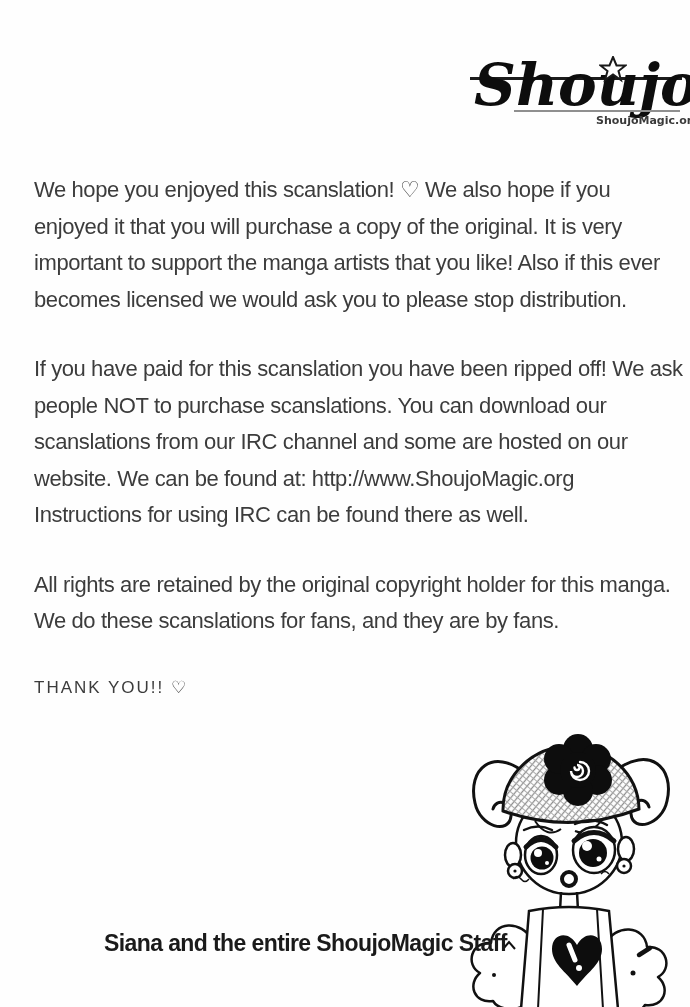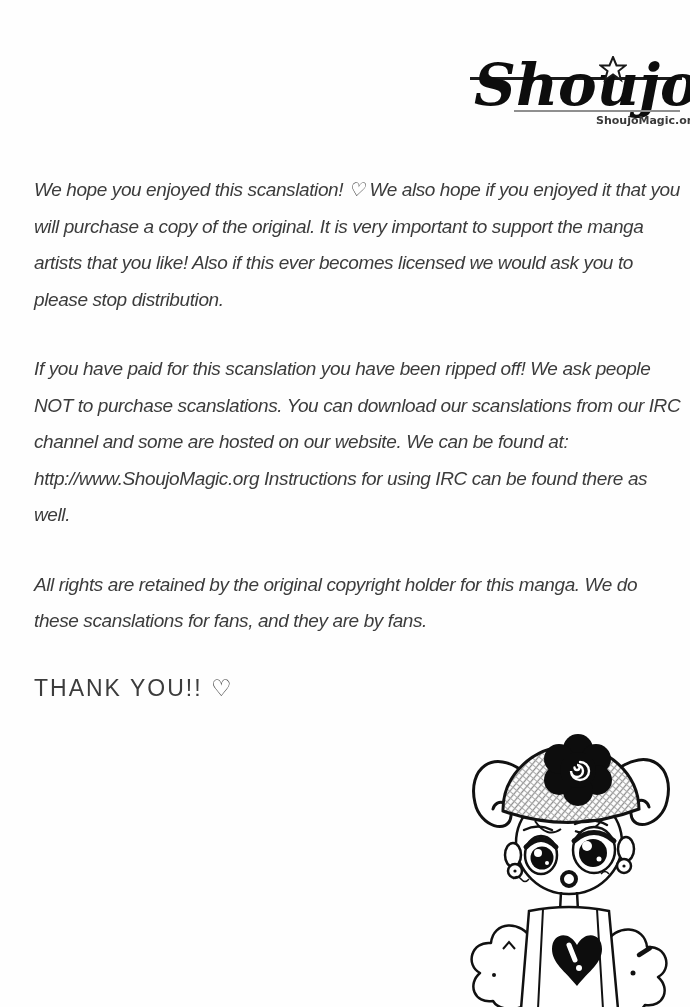--- a/index.html
+++ b/index.html
@@ -36,28 +36,27 @@
   }
 
   
   .content {
     position:absolute; left:0; top:0; width:690px;
     padding:172px 4px 0 34px;
     z-index:2;
   }
   .content p {
     width:652px;
-    font-size:19px; line-height:36.5px;
+    font-size:22px; line-height:36.5px;
     letter-spacing:-0.4px;
     color:#3c3c3c;
     margin:0 0 33px 0;
-    font-style:italic;
   }
   .thank-you {
-    font-size:23px; letter-spacing:2px; line-height:30px;
+    font-size:17px; letter-spacing:2px; line-height:30px;
     color:#3c3c3c; margin-top:3px;
   }
 
   
   .footer {
     position:absolute; left:104px; top:930px; z-index:3;
     font-size:23px; font-weight:bold; letter-spacing:-0.6px;
     color:#1a1a1a; white-space:nowrap;
   }
 
@@ -79,20 +78,21 @@
     <div class="logo-url">ShoujoMagic.org</div>
   </div>
 
   <div class="content">
     <p>We hope you enjoyed this scanslation! ♡  We also hope if you enjoyed it that you will purchase a copy of the original. It is very important to support the manga artists that you like! Also if this ever becomes licensed we would ask you to please stop distribution.</p>
     <p>If you have paid for this scanslation you have been ripped off! We ask people NOT to purchase scanslations. You can download our scanslations from our IRC channel and some are hosted on our website. We can be found at: http://www.ShoujoMagic.org Instructions for using IRC can be found there as well.</p>
     <p>All rights are retained by the original copyright holder for this manga. We do these scanslations for fans, and they are by fans.</p>
     <div class="thank-you">THANK YOU!! ♡</div>
   </div>
 
+  <div class="footer">Siana and the entire ShoujoMagic Staff</div>
 
   <svg class="mascot" viewBox="0 0 215 304">
     <defs>
       <pattern id="tone" width="5" height="5" patternUnits="userSpaceOnUse" patternTransform="rotate(40)">
         <rect width="5" height="5" fill="#ffffff"></rect>
         <line x1="2.5" y1="0" x2="2.5" y2="5" stroke="#8d8d8d" stroke-width="1.3"></line>
         <line x1="0" y1="2.5" x2="5" y2="2.5" stroke="#ababab" stroke-width="1"></line>
       </pattern>
     </defs>
 

